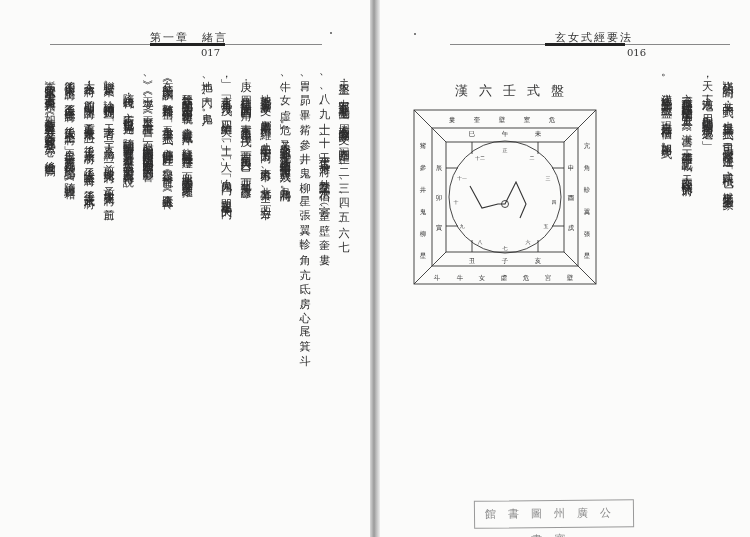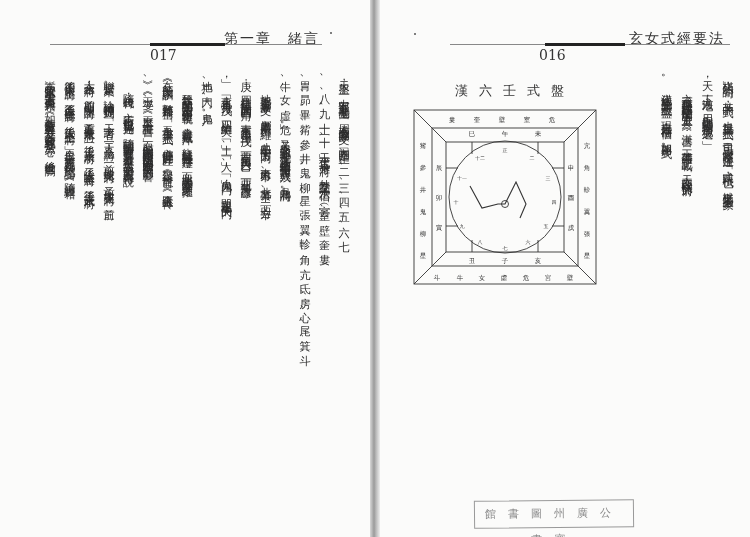--- a/index.html
+++ b/index.html
@@ -3,24 +3,24 @@
 <meta charset="utf-8">
 <style>
   html,body{margin:0;padding:0;}
   body{width:750px;height:537px;background:#ffffff;position:relative;overflow:hidden;
        font-family:"DejaVu Serif","Liberation Serif",serif;color:#2a2a2a;}
   .page{position:absolute;top:0;height:537px;background:#fbfbfa;}
   .page-left{left:0;width:372px;}
   .page-right{left:378px;width:372px;}
   .gutter{position:absolute;left:370px;top:0;width:10px;height:537px;
           background:linear-gradient(to right,#d8d8d8,#9a9a9a 40%,#b9b9b9 60%,#eeeeee);}
-  .running-head{position:absolute;top:30px;font-size:14px;letter-spacing:2px;color:#333;text-align:right;}
+  .running-head{position:absolute;top:30px;font-size:11px;letter-spacing:2px;color:#333;text-align:left;}
   .rule{position:absolute;top:44px;height:1px;background:#888;}
   .rule .thick{position:absolute;top:-1px;height:3px;background:#222;}
-  .page-num{position:absolute;top:47px;font-size:14px;color:#333;text-align:left;}
+  .page-num{position:absolute;top:47px;font-size:10px;color:#333;text-align:right;}
   .vtext{position:absolute;writing-mode:vertical-rl;font-size:11.2px;line-height:19.2px;
          letter-spacing:1.6px;color:#2b2b2b;white-space:pre-wrap;}
   .fig-title{position:absolute;top:82px;left:455px;font-size:13px;letter-spacing:11px;color:#333;text-align:right;}
   .diagram{position:absolute;left:412px;top:108px;width:186px;height:178px;}
   .stamp{position:absolute;left:474px;top:500px;width:158px;height:26px;border:1px solid #999;
          font-size:11px;letter-spacing:12px;color:#8a8a8a;text-align:center;line-height:26px;
          transform:rotate(-0.6deg);}
   .dot{position:absolute;width:2px;height:2px;background:#555;border-radius:50%;}
 </style>
 </head>
@@ -52,21 +52,21 @@
     <div class="vtext" style="left: 98.8px; top: 72px; height: 390px;">聯繫起來。論諸神篇提到：「十二將者：天一爲土將，前一螣蛇火將，前二朱雀火將，前三</div>
     <div class="vtext" style="left: 79.2px; top: 72px; height: 390px;">六合木將，前四勾陳土將，前五青龍木將，後一天后水將，後二太陰金將，後三玄武水將，</div>
     <div class="vtext" style="left: 59.6px; top: 72px; height: 390px;">後四太常土將，後五白虎金將，後六天空土將。」今日十二將之五行仍依此論。《隋書經籍</div>
     <div class="vtext" style="left: 40px; top: 72px; height: 390px;">志》曾收羅不少六壬重要典籍，如《黃帝龍首經》二卷及《玄女式經要法》一卷。後世有關</div>
   </div>
 
 <div class="running-head" style="left:555px;width:170px;">玄女式經要法</div>
 <div class="rule" style="left:450px;width:280px;">
   <div class="thick" style="left:95px;width:80px;"></div>
 </div>
-<div class="page-num" style="left:539px;width:70px;">016</div>
+<div class="page-num" style="left:576px;width:70px;">016</div>
 
 <div id="right-body">
     <div class="vtext" style="left: 718px; top: 72px; height: 410px;">棋」的語句，其中的式，也就是六壬式。司馬貞《索隱》注道：「式即栻也，栻之形上圓象</div>
     <div class="vtext" style="left: 697.5px; top: 72px; height: 410px;">天，下方法地，用之則轉天綱加地之辰。」</div>
     <div class="vtext" style="left: 677px; top: 72px; height: 410px;">　六壬式盤是漢代經常使用的卜筮工具。《漢書．王莽傳》中記載：「天文郎按栻於前」</div>
     <div class="vtext" style="left: 656.5px; top: 72px; height: 410px;">。漢代完整的六壬式盤，現在只存兩個，如圖形式。</div>
   </div>
 
 <div class="fig-title">漢六壬式盤</div>
 

